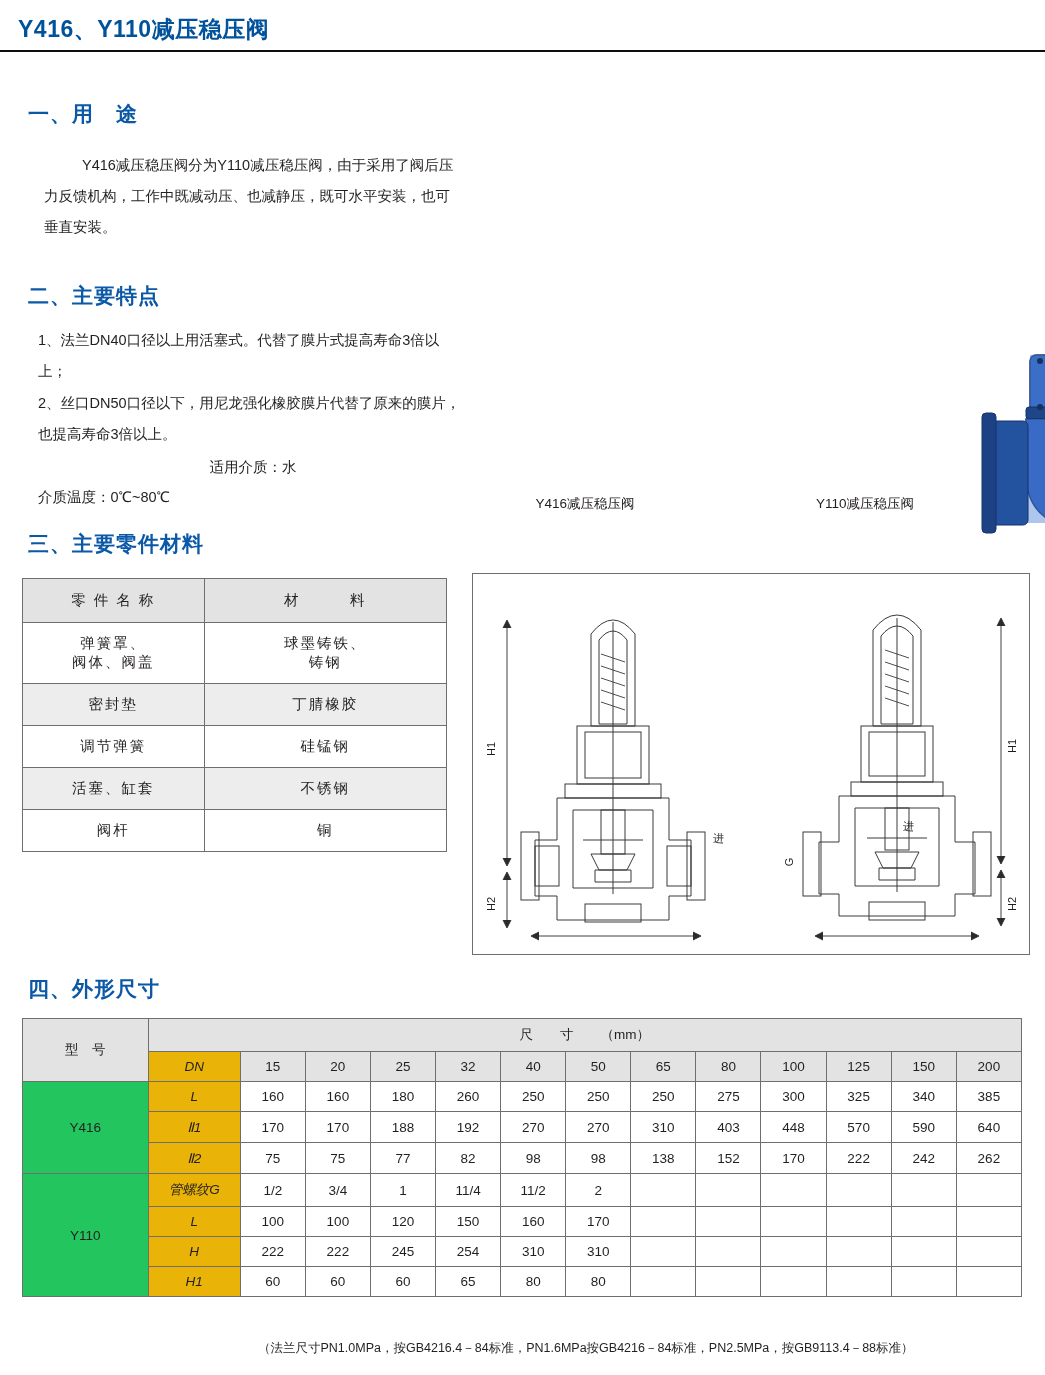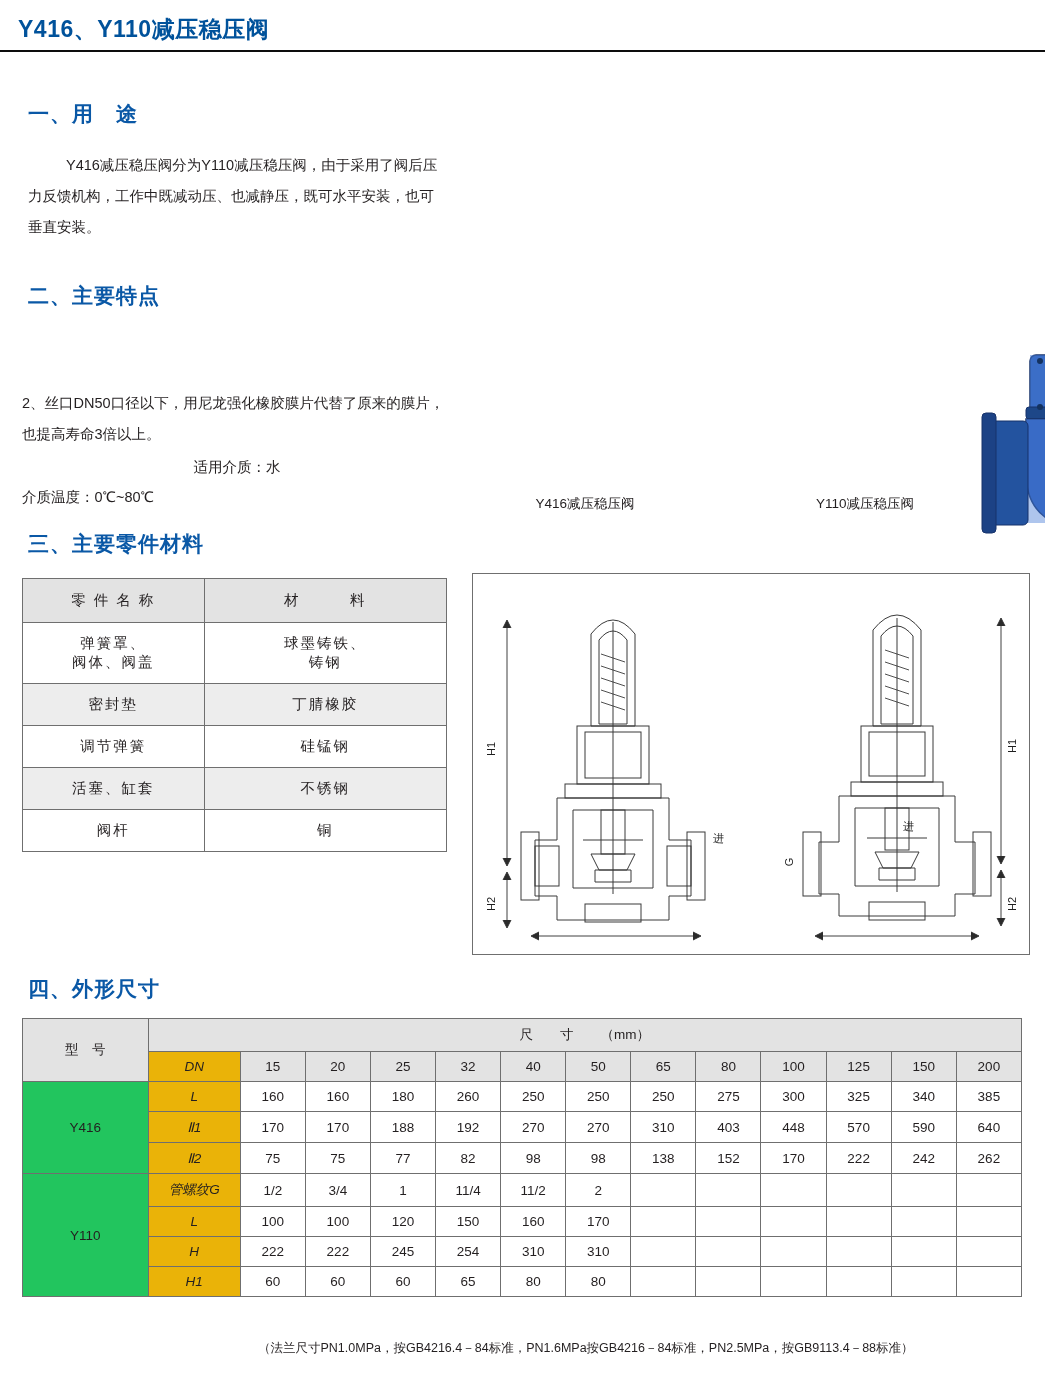--- a/index.html
+++ b/index.html
@@ -30,21 +30,21 @@
     color:#0a58a6; font-weight:bold; position:absolute;
     letter-spacing:1px;
   }
   .sec1 { left:28px; top:100px; font-size:21px; }
   .sec2 { left:28px; top:282px; font-size:21px; }
   .sec3 { left:28px; top:530px; font-size:21px; }
   .sec4 { left:28px; top:975px; font-size:21px; }
 
   
   .para {
-    position:absolute; font-size:14.5px; line-height:31px; color:#231f20;
+    position:absolute; font-size:14.5px; line-height:31px; color:#231f20;margin-left:16px;
   }
   #use-para { left:28px; top:150px; width:420px; text-indent:38px; }
   #feat1 { left:22px; top:325px; width:430px; }
   #feat2 { left:22px; top:388px; width:430px; }
   #feat3 { left:22px; top:452px; width:430px;text-align:center; }
   #feat4 { left:22px; top:482px; width:430px; }
 
   
   .prod-area { position:absolute; left:470px; top:85px; width:560px; height:430px; }
   .prod-cap {
@@ -101,20 +101,21 @@
 <div class="page">
 
   <div class="header-bar">
     <div class="header-title">Y416、Y110减压稳压阀</div>
   </div>
 
   <div class="sec-h sec1">一、用　途</div>
   <div class="para" id="use-para">Y416减压稳压阀分为Y110减压稳压阀，由于采用了阀后压力反馈机构，工作中既减动压、也减静压，既可水平安装，也可垂直安装。</div>
 
   <div class="sec-h sec2">二、主要特点</div>
+  <div class="para" id="feat1">1、法兰DN40口径以上用活塞式。代替了膜片式提高寿命3倍以上；</div>
   <div class="para" id="feat2">2、丝口DN50口径以下，用尼龙强化橡胶膜片代替了原来的膜片，也提高寿命3倍以上。</div>
   <div class="para" id="feat3">适用介质：水</div>
   <div class="para" id="feat4">介质温度：0℃~80℃</div>
 
   <div class="prod-area">
 
     <svg class="valveA" viewBox="0 0 220 380">
 
       <rect x="92" y="4" width="34" height="30" rx="5" fill="#4c7f54" stroke="#2c4f31"></rect>
       <rect x="86" y="32" width="46" height="10" rx="3" fill="#3f6e46" stroke="#2c4f31"></rect>

